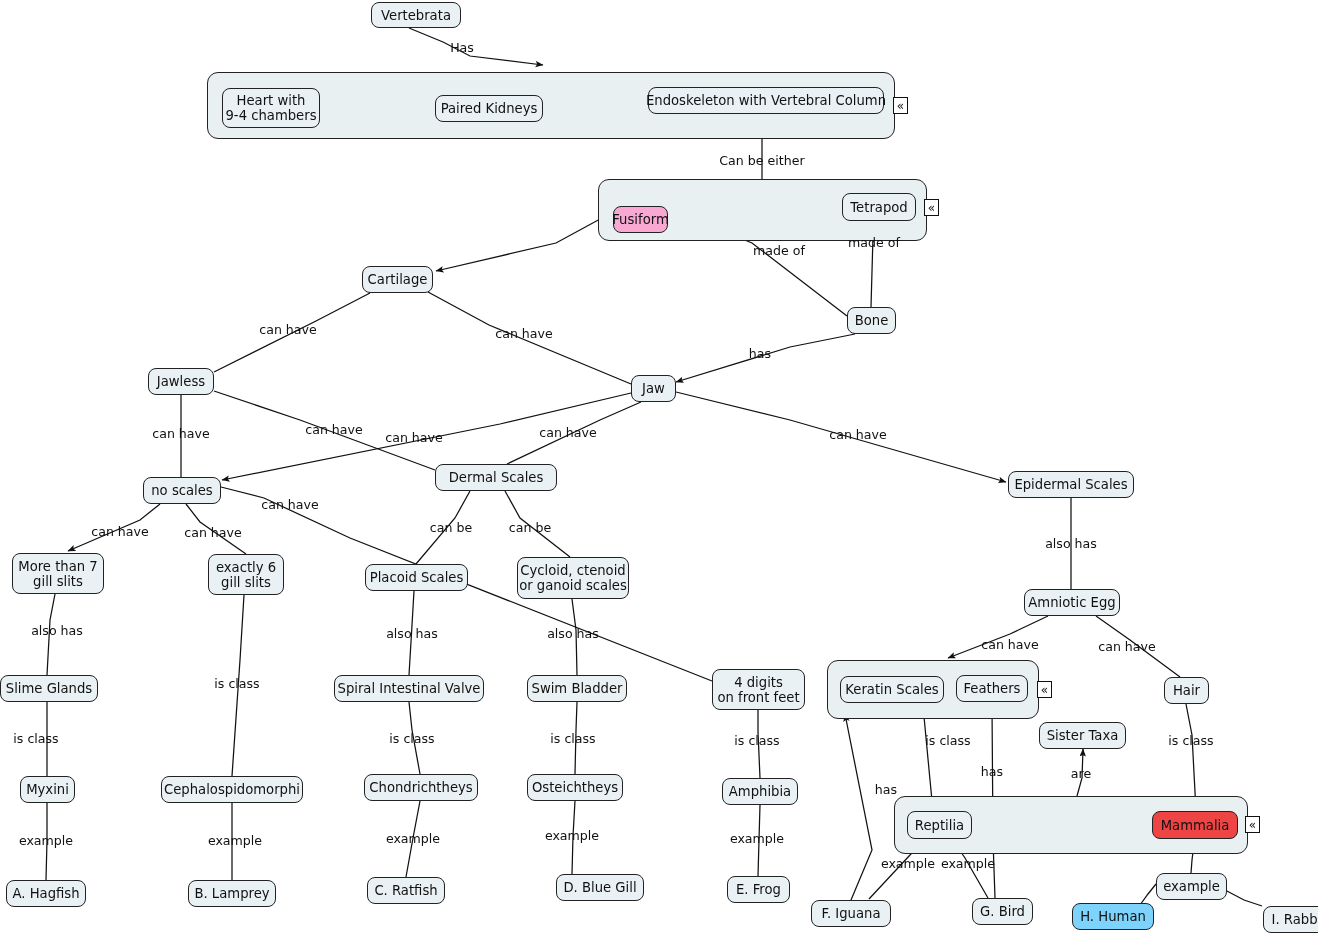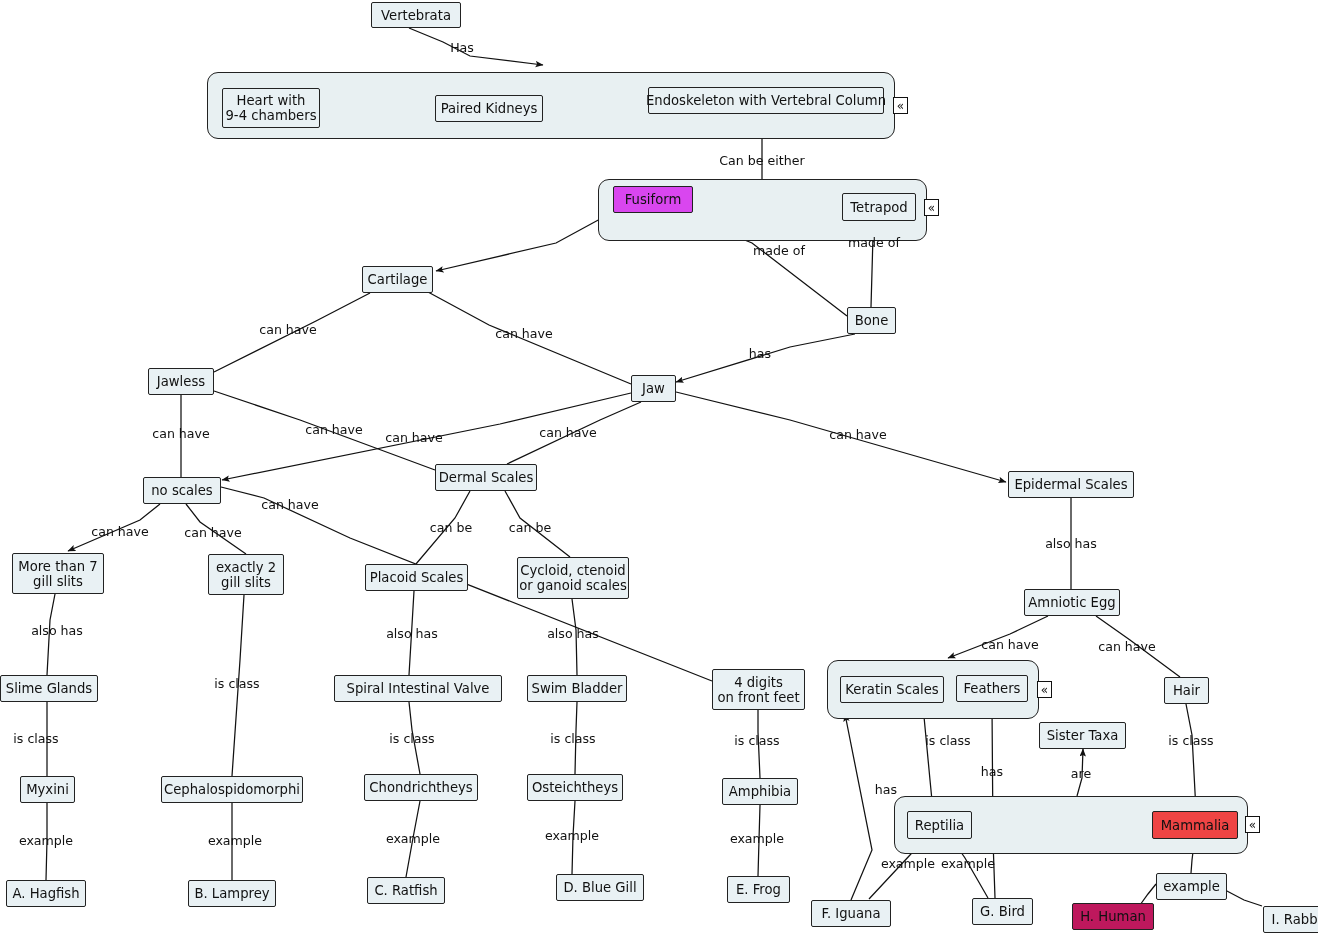--- a/index.html
+++ b/index.html
@@ -28,21 +28,21 @@
     position: absolute;
     background: #e8f0f2;
     border: 1.3px solid #222222;
     border-radius: 11px;
     box-sizing: border-box;
   }
   .node {
     position: absolute;
     background: #e9f1f4;
     border: 1.3px solid #222222;
-    border-radius: 2px;
+    border-radius: 8px;
     box-sizing: border-box;
     display: flex;
     align-items: center;
     justify-content: center;
     text-align: center;
     color: #111111;
     font-size: 13.2px;
     line-height: 15px;
     padding: 3px 8px;
     white-space: pre;
@@ -140,39 +140,39 @@
       <div class="group-box" style="left: 598px; top: 179px; width: 329px; height: 62px; background: rgb(232, 240, 242);"></div>
       <div class="group-box" style="left: 827px; top: 660px; width: 212px; height: 59px; background: rgb(232, 240, 242);"></div>
       <div class="group-box" style="left: 894px; top: 796px; width: 354px; height: 58px; background: rgb(232, 240, 242);"></div>
     </div>
   <div id="nodes-layer">
       <div class="node" style="left: 371px; top: 2px; width: 90px; height: 26px; background: rgb(233, 241, 244); border-color: rgb(34, 34, 34);">Vertebrata</div>
       <div class="node" style="left: 222px; top: 88px; width: 98px; height: 40px; background: rgb(233, 241, 244); border-color: rgb(34, 34, 34);">Heart with
 9-4 chambers</div>
       <div class="node" style="left: 435px; top: 95px; width: 108px; height: 27px; background: rgb(233, 241, 244); border-color: rgb(34, 34, 34);">Paired Kidneys</div>
       <div class="node" style="left: 648px; top: 87px; width: 236px; height: 27px; background: rgb(233, 241, 244); border-color: rgb(34, 34, 34);">Endoskeleton with Vertebral Column</div>
-      <div class="node" style="left: 613px; top: 186px; width: 80px; height: 27px; background: #d946ef; border-color: rgb(34, 34, 34);">Fusiform</div>
+      <div class="node" style="left: 613px; top: 206px; width: 55px; height: 27px; background: #f9a8d4; border-color: rgb(34, 34, 34);">Fusiform</div>
       <div class="node" style="left: 842px; top: 193px; width: 74px; height: 28px; background: rgb(233, 241, 244); border-color: rgb(34, 34, 34);">Tetrapod</div>
       <div class="node" style="left: 362px; top: 266px; width: 71px; height: 27px; background: rgb(233, 241, 244); border-color: rgb(34, 34, 34);">Cartilage</div>
       <div class="node" style="left: 847px; top: 307px; width: 49px; height: 27px; background: rgb(233, 241, 244); border-color: rgb(34, 34, 34);">Bone</div>
       <div class="node" style="left: 148px; top: 368px; width: 66px; height: 27px; background: rgb(233, 241, 244); border-color: rgb(34, 34, 34);">Jawless</div>
       <div class="node" style="left: 631px; top: 375px; width: 45px; height: 27px; background: rgb(233, 241, 244); border-color: rgb(34, 34, 34);">Jaw</div>
       <div class="node" style="left: 143px; top: 477px; width: 78px; height: 27px; background: rgb(233, 241, 244); border-color: rgb(34, 34, 34);">no scales</div>
-      <div class="node" style="left: 435px; top: 464px; width: 102px; height: 27px; background: rgb(233, 241, 244); border-color: rgb(34, 34, 34);">Dermal Scales</div>
+      <div class="node" style="left: 435px; top: 464px; width: 122px; height: 27px; background: rgb(233, 241, 244); border-color: rgb(34, 34, 34);">Dermal Scales</div>
       <div class="node" style="left: 1008px; top: 471px; width: 126px; height: 27px; background: rgb(233, 241, 244); border-color: rgb(34, 34, 34);">Epidermal Scales</div>
       <div class="node" style="left: 12px; top: 553px; width: 92px; height: 41px; background: rgb(233, 241, 244); border-color: rgb(34, 34, 34);">More than 7
 gill slits</div>
-      <div class="node" style="left: 208px; top: 554px; width: 76px; height: 41px; background: rgb(233, 241, 244); border-color: rgb(34, 34, 34);">exactly 2
+      <div class="node" style="left: 208px; top: 554px; width: 76px; height: 41px; background: rgb(233, 241, 244); border-color: rgb(34, 34, 34);">exactly 6
 gill slits</div>
       <div class="node" style="left: 365px; top: 564px; width: 103px; height: 27px; background: rgb(233, 241, 244); border-color: rgb(34, 34, 34);">Placoid Scales</div>
       <div class="node" style="left: 517px; top: 557px; width: 112px; height: 42px; background: rgb(233, 241, 244); border-color: rgb(34, 34, 34);">Cycloid, ctenoid
 or ganoid scales</div>
       <div class="node" style="left: 1024px; top: 589px; width: 96px; height: 27px; background: rgb(233, 241, 244); border-color: rgb(34, 34, 34);">Amniotic Egg</div>
       <div class="node" style="left: 0px; top: 675px; width: 98px; height: 27px; background: rgb(233, 241, 244); border-color: rgb(34, 34, 34);">Slime Glands</div>
-      <div class="node" style="left: 334px; top: 675px; width: 168px; height: 27px; background: rgb(233, 241, 244); border-color: rgb(34, 34, 34);">Spiral Intestinal Valve</div>
+      <div class="node" style="left: 334px; top: 675px; width: 150px; height: 27px; background: rgb(233, 241, 244); border-color: rgb(34, 34, 34);">Spiral Intestinal Valve</div>
       <div class="node" style="left: 527px; top: 675px; width: 100px; height: 27px; background: rgb(233, 241, 244); border-color: rgb(34, 34, 34);">Swim Bladder</div>
       <div class="node" style="left: 712px; top: 669px; width: 93px; height: 41px; background: rgb(233, 241, 244); border-color: rgb(34, 34, 34);">4 digits
 on front feet</div>
       <div class="node" style="left: 840px; top: 676px; width: 104px; height: 27px; background: rgb(233, 241, 244); border-color: rgb(34, 34, 34);">Keratin Scales</div>
       <div class="node" style="left: 956px; top: 675px; width: 72px; height: 27px; background: rgb(233, 241, 244); border-color: rgb(34, 34, 34);">Feathers</div>
       <div class="node" style="left: 1164px; top: 677px; width: 45px; height: 27px; background: rgb(233, 241, 244); border-color: rgb(34, 34, 34);">Hair</div>
       <div class="node" style="left: 1039px; top: 722px; width: 87px; height: 27px; background: rgb(233, 241, 244); border-color: rgb(34, 34, 34);">Sister Taxa</div>
       <div class="node" style="left: 20px; top: 776px; width: 55px; height: 27px; background: rgb(233, 241, 244); border-color: rgb(34, 34, 34);">Myxini</div>
       <div class="node" style="left: 161px; top: 776px; width: 142px; height: 27px; background: rgb(233, 241, 244); border-color: rgb(34, 34, 34);">Cephalospidomorphi</div>
       <div class="node" style="left: 364px; top: 774px; width: 114px; height: 27px; background: rgb(233, 241, 244); border-color: rgb(34, 34, 34);">Chondrichtheys</div>
@@ -180,21 +180,21 @@
       <div class="node" style="left: 722px; top: 778px; width: 76px; height: 27px; background: rgb(233, 241, 244); border-color: rgb(34, 34, 34);">Amphibia</div>
       <div class="node" style="left: 907px; top: 811px; width: 65px; height: 28px; background: rgb(233, 241, 244); border-color: rgb(34, 34, 34);">Reptilia</div>
       <div class="node" style="left: 1152px; top: 811px; width: 86px; height: 28px; background: #ef4444; border-color: rgb(34, 34, 34);">Mammalia</div>
       <div class="node" style="left: 6px; top: 880px; width: 80px; height: 27px; background: rgb(233, 241, 244); border-color: rgb(34, 34, 34);">A. Hagfish</div>
       <div class="node" style="left: 188px; top: 880px; width: 88px; height: 27px; background: rgb(233, 241, 244); border-color: rgb(34, 34, 34);">B. Lamprey</div>
       <div class="node" style="left: 367px; top: 877px; width: 78px; height: 27px; background: rgb(233, 241, 244); border-color: rgb(34, 34, 34);">C. Ratfish</div>
       <div class="node" style="left: 556px; top: 874px; width: 88px; height: 27px; background: rgb(233, 241, 244); border-color: rgb(34, 34, 34);">D. Blue Gill</div>
       <div class="node" style="left: 727px; top: 876px; width: 63px; height: 27px; background: rgb(233, 241, 244); border-color: rgb(34, 34, 34);">E. Frog</div>
       <div class="node" style="left: 811px; top: 900px; width: 80px; height: 27px; background: rgb(233, 241, 244); border-color: rgb(34, 34, 34);">F. Iguana</div>
       <div class="node" style="left: 972px; top: 898px; width: 61px; height: 27px; background: rgb(233, 241, 244); border-color: rgb(34, 34, 34);">G. Bird</div>
-      <div class="node" style="left: 1072px; top: 903px; width: 82px; height: 27px; background: #be185d; border-color: rgb(34, 34, 34);">H. Human</div>
+      <div class="node" style="left: 1072px; top: 903px; width: 82px; height: 27px; background: #7dd3fc; border-color: rgb(34, 34, 34);">H. Human</div>
       <div class="node" style="left: 1156px; top: 873px; width: 71px; height: 27px; background: rgb(233, 241, 244); border-color: rgb(34, 34, 34);">example</div>
       <div class="node" style="left: 1243px; top: 906px; width: 72px; height: 27px; background: rgb(233, 241, 244); border-color: rgb(34, 34, 34); margin-left: 20px;">I. Rabbit</div>
     </div>
   <div id="labels-layer">
       <div class="link-label" style="left: 462px; top: 48px;">Has</div>
       <div class="link-label" style="left: 762px; top: 161px;">Can be either</div>
       <div class="link-label" style="left: 779px; top: 251px;">made of</div>
       <div class="link-label" style="left: 874px; top: 243px;">made of</div>
       <div class="link-label" style="left: 288px; top: 330px;">can have</div>
       <div class="link-label" style="left: 524px; top: 334px;">can have</div>

